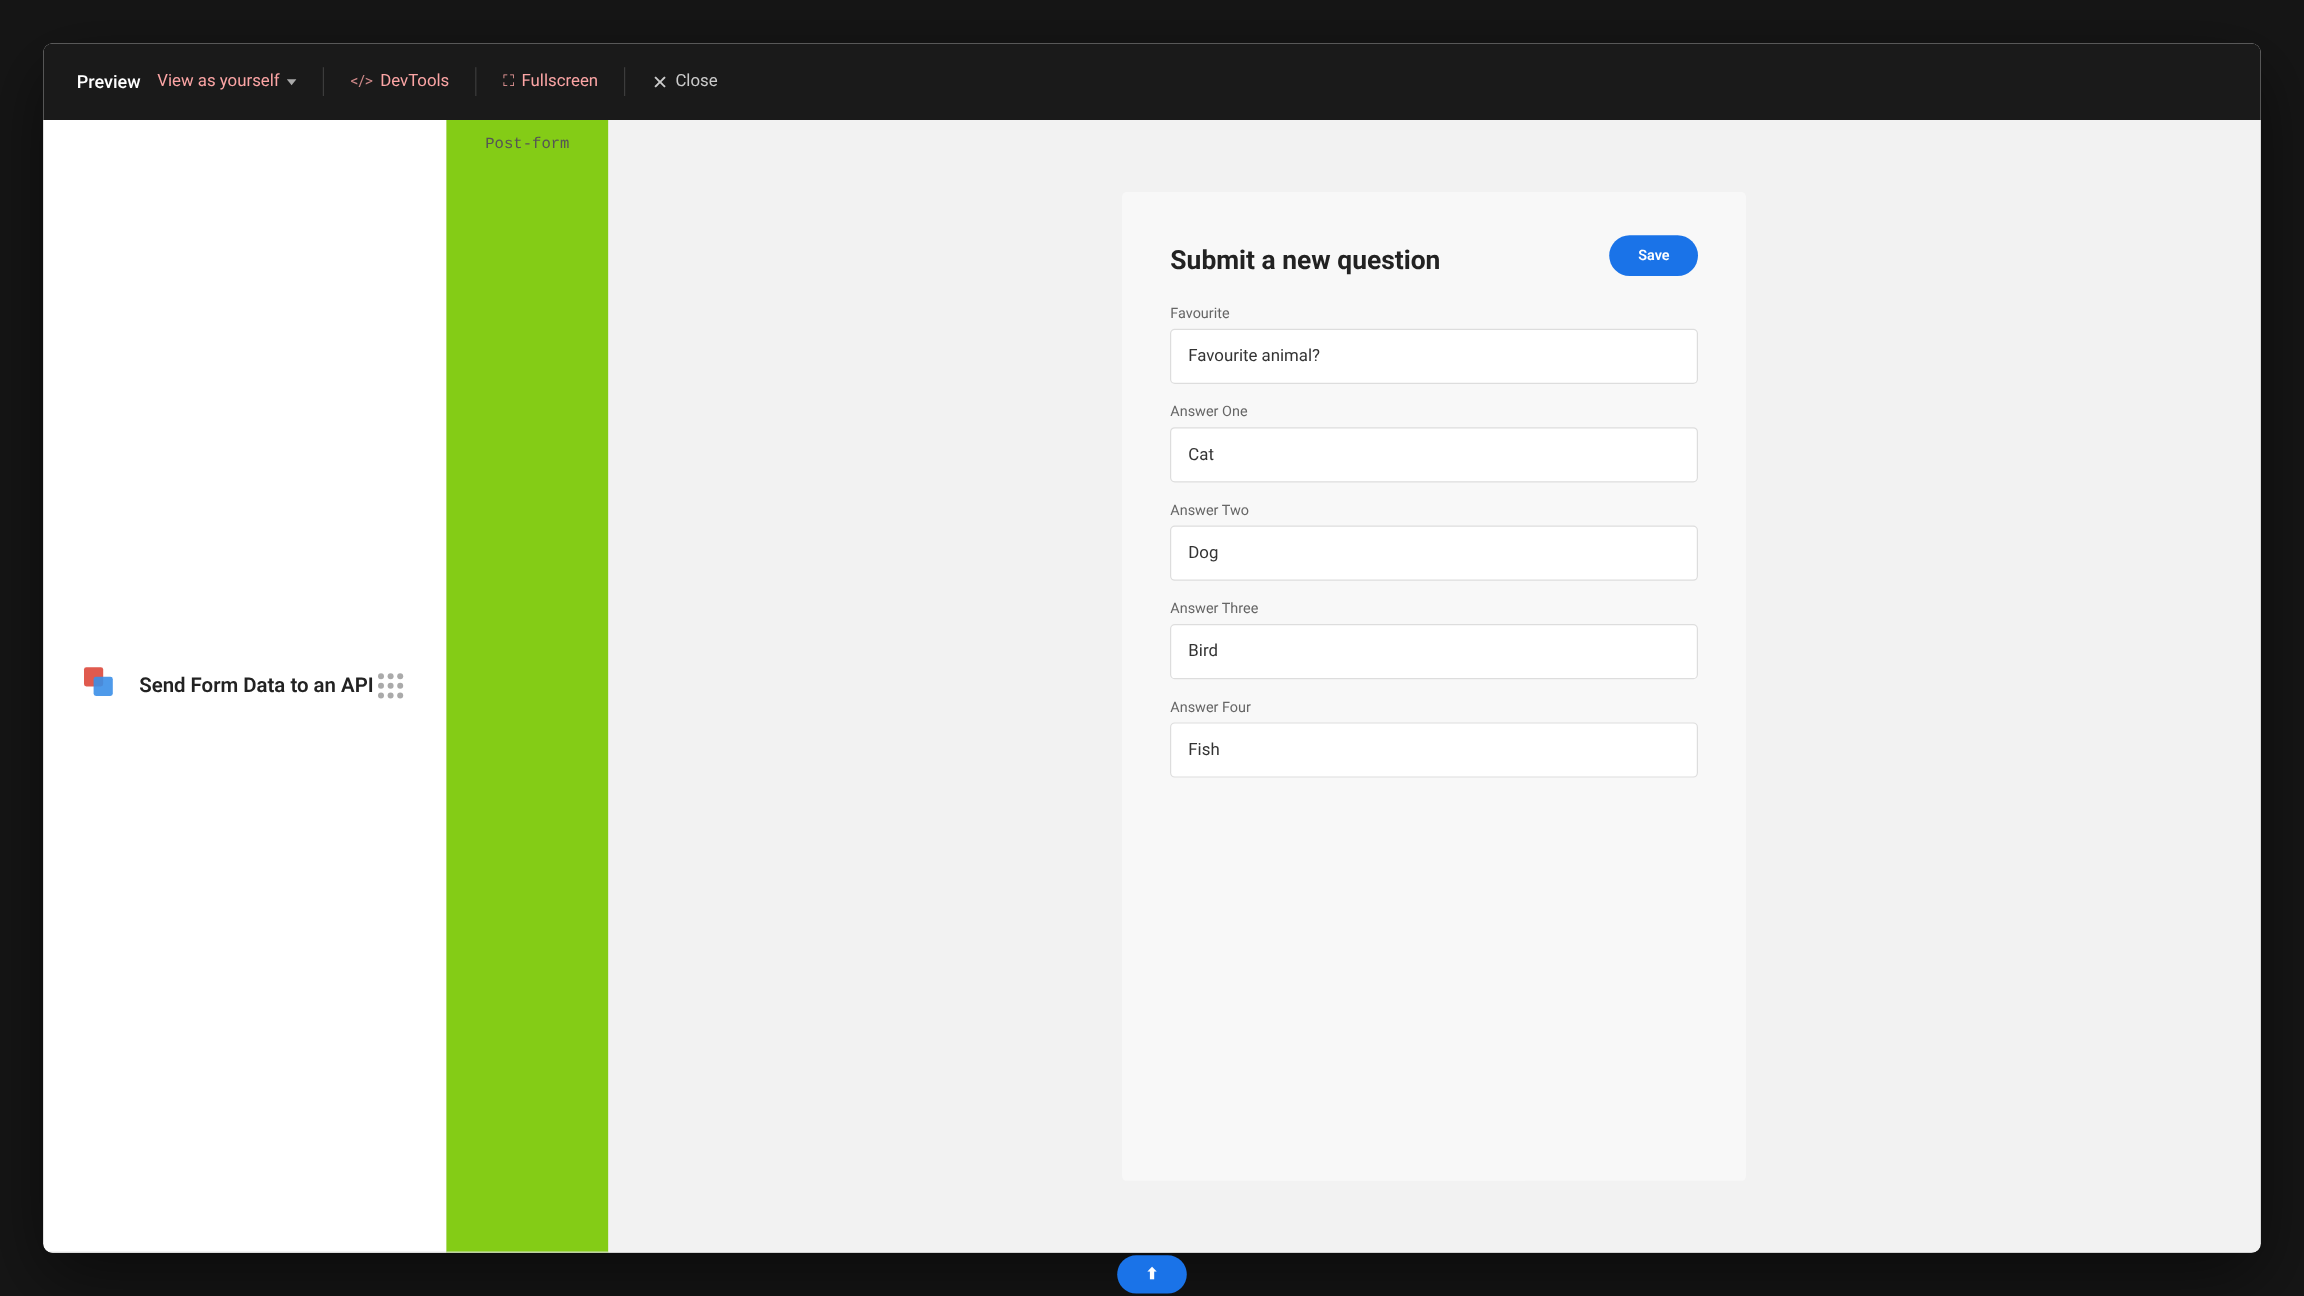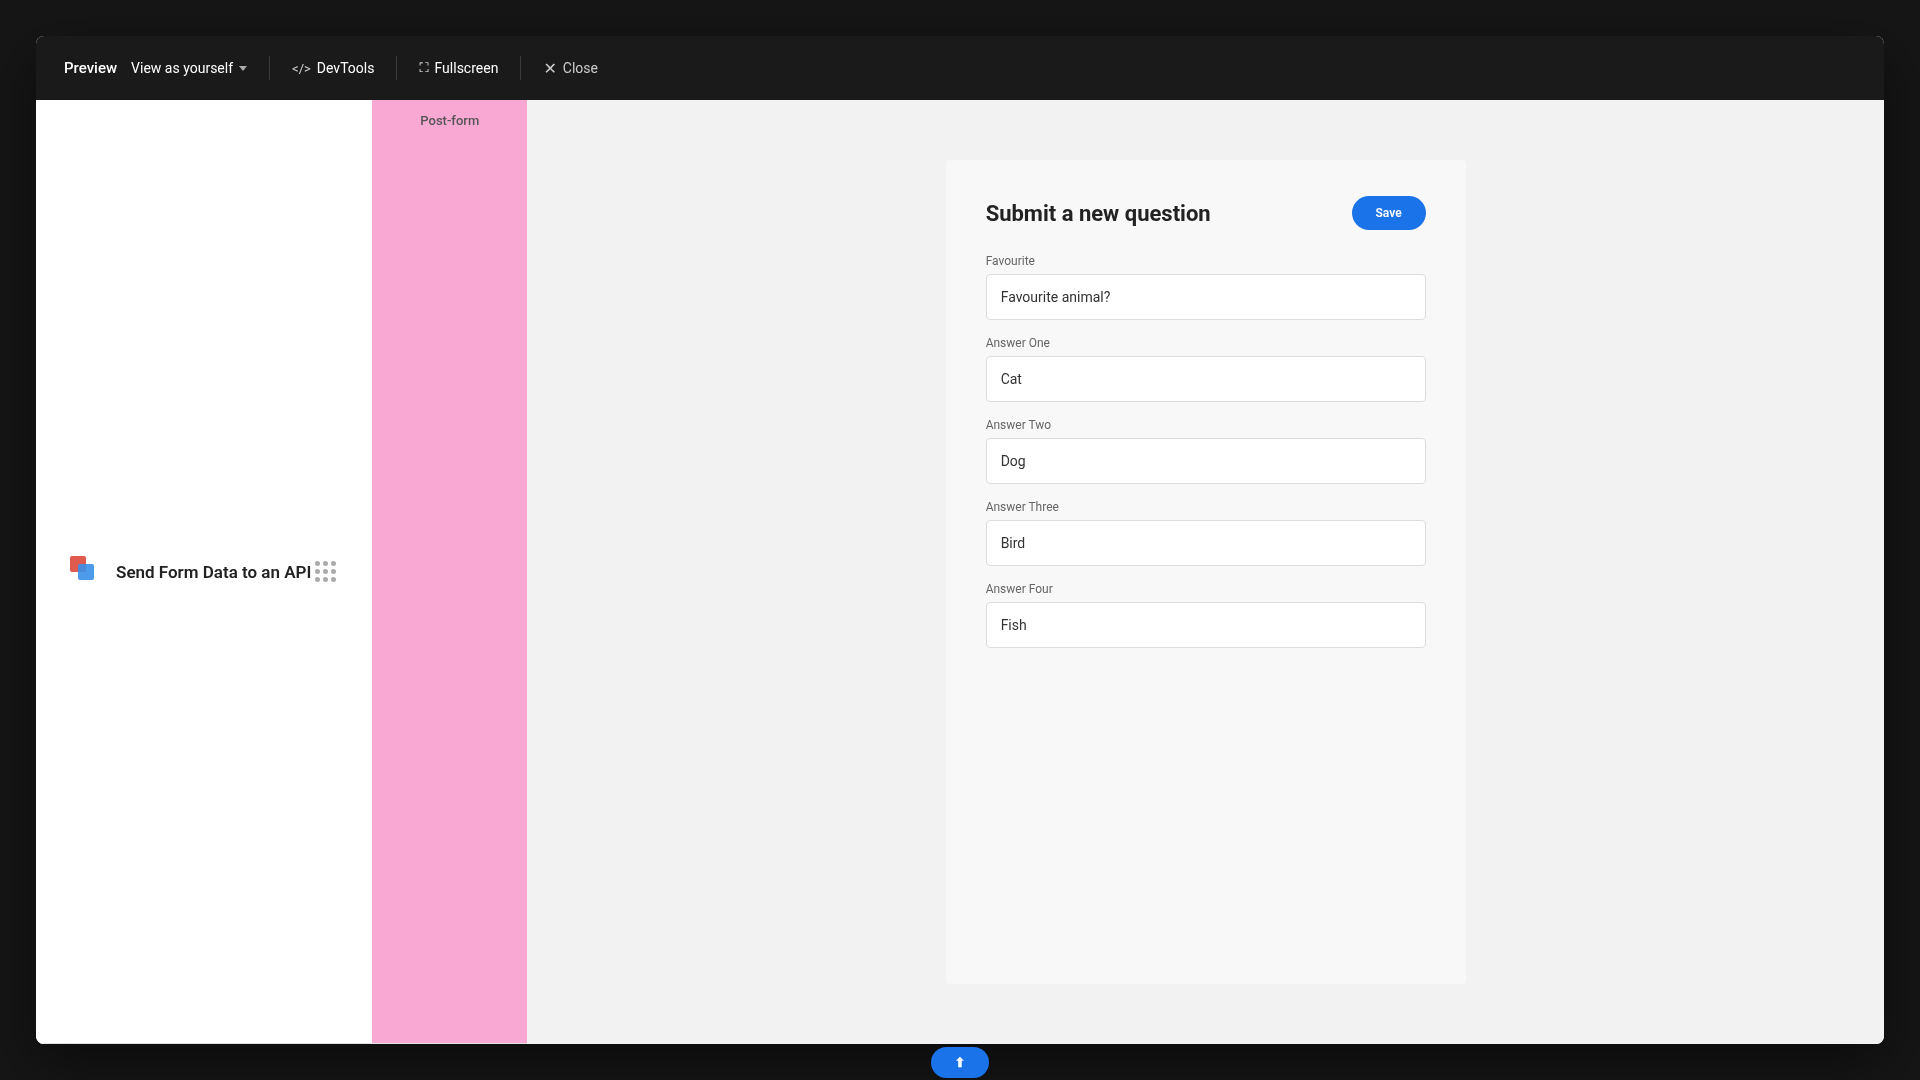--- a/index.html
+++ b/index.html
@@ -55,21 +55,21 @@
     .topbar-actions {
       display: flex;
       align-items: center;
       gap: 4px;
     }
 
     .topbar-btn {
       display: flex;
       align-items: center;
       gap: 6px;
-      color: #ffffff;
+      color: #fca5a5;
       background: none;
       border: none;
       cursor: pointer;
       padding: 8px 14px;
       border-radius: 6px;
       font-size: 14px;
       font-family: inherit;
       transition: background 0.15s;
     }
 
@@ -149,24 +149,25 @@
     .grid-dots-icon span {
       width: 5px;
       height: 5px;
       background: #aaaaaa;
       border-radius: 50%;
       display: block;
     }
 
     
     .sub-header {
-      background: #f9a8d4;
-      padding: 10px 48px 10px;
+      background: #84cc16;
+      padding: 10px 32px 10px;
       border-bottom: 1px solid #e0e0e0;
       flex-shrink: 0;
+      font-family: Liberation Mono, monospace;
     }
 
     .sub-header-label {
       font-size: 13px;
       color: #555555;
       font-weight: 500;
     }
 
     
     .form-area {
@@ -181,21 +182,21 @@
     .form-card {
       background: #f8f8f8;
       width: 520px;
       max-width: 100%;
       padding: 36px 40px;
       border-radius: 4px;
     }
 
     .form-header {
       display: flex;
-      align-items: center;
+      align-items: flex-end;
       justify-content: space-between;
       margin-bottom: 24px;
     }
 
     .form-title {
       font-size: 22px;
       font-weight: 700;
       color: #222222;
     }
 

